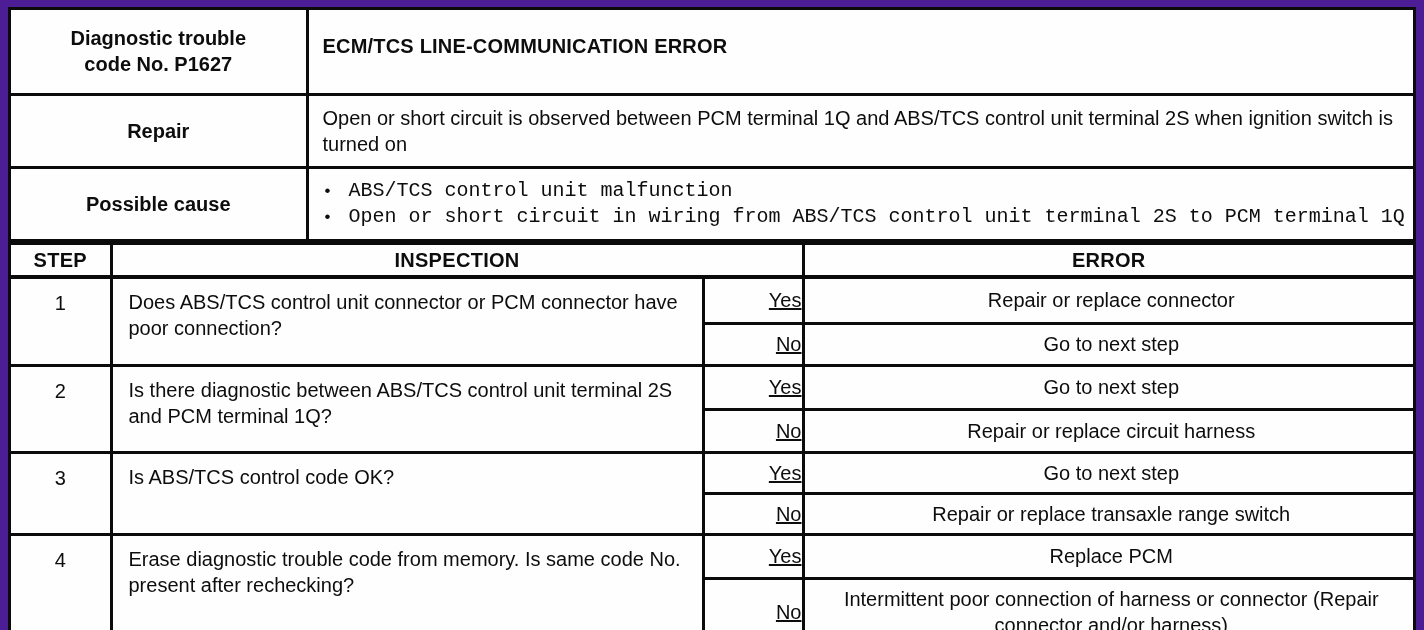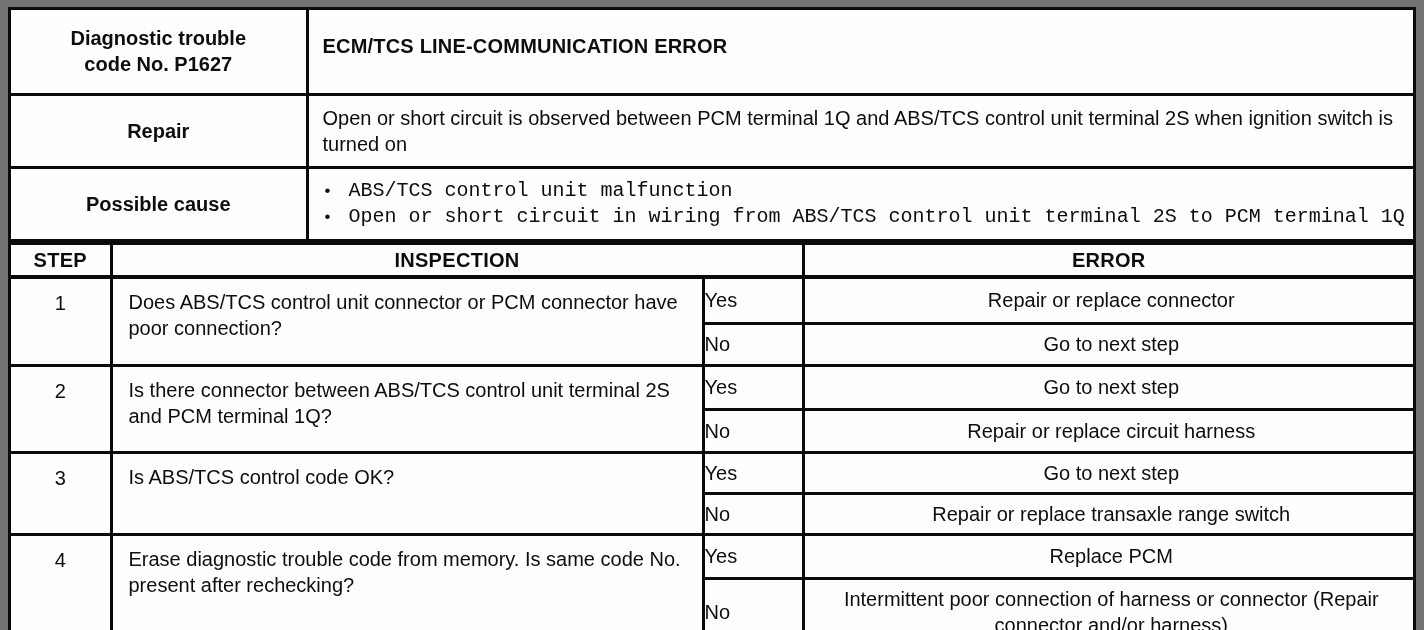--- a/index.html
+++ b/index.html
@@ -8,21 +8,21 @@
     width: 1424px;
     height: 630px;
     overflow: hidden;
     font-family: "Liberation Sans", sans-serif;
     color: #0d0d0d;
   }
   .page {
     width: 1424px;
     height: 630px;
     padding: 7px 8px 16px 8px;
-    background: #737373;
+    background: #4c1d95;
   }
   .doc-table {
     width: 1408px;
     border: 3px solid #0b0b0b;
     background: #fefefe;
   }
   table {
     border-collapse: collapse;
     width: 100%;
     table-layout: fixed;
@@ -79,21 +79,21 @@
   .col-action { width: auto; }
   .step-num-cell {
     text-align: center;
     vertical-align: top;
     padding-top: 11px;
   }
   .inspection-cell {
     vertical-align: top;
     padding: 10px 16px 8px 16px;
   }
-  .yesno-cell  { text-align: left; }
+  .yesno-cell  { text-align: right; text-decoration: underline; }
   .action-cell { padding: 6px 10px 6px 15px; text-align: center; }
   .r-s1y { height: 46px; }
   .r-s1n { height: 42px; }
   .r-s2y { height: 44px; }
   .r-s2n { height: 43px; }
   .r-s3y { height: 40px; }
   .r-s3n { height: 41px; }
   .r-s4y { height: 44px; }
   .r-s4n { height: 65px; }
 </style>
@@ -156,21 +156,21 @@
         <td class="yesno-cell">Yes</td>
         <td class="action-cell">Repair or replace connector</td>
       </tr>
       <tr class="r-s1n">
         <td class="yesno-cell">No</td>
         <td class="action-cell">Go to next step</td>
       </tr>
 
       <tr class="r-s2y">
         <td rowspan="2" class="step-num-cell">2</td>
-        <td rowspan="2" class="inspection-cell">Is there connector between ABS/TCS control unit terminal 2S and PCM terminal 1Q?</td>
+        <td rowspan="2" class="inspection-cell">Is there diagnostic between ABS/TCS control unit terminal 2S and PCM terminal 1Q?</td>
         <td class="yesno-cell">Yes</td>
         <td class="action-cell">Go to next step</td>
       </tr>
       <tr class="r-s2n">
         <td class="yesno-cell">No</td>
         <td class="action-cell">Repair or replace circuit harness</td>
       </tr>
 
       <tr class="r-s3y">
         <td rowspan="2" class="step-num-cell">3</td>

